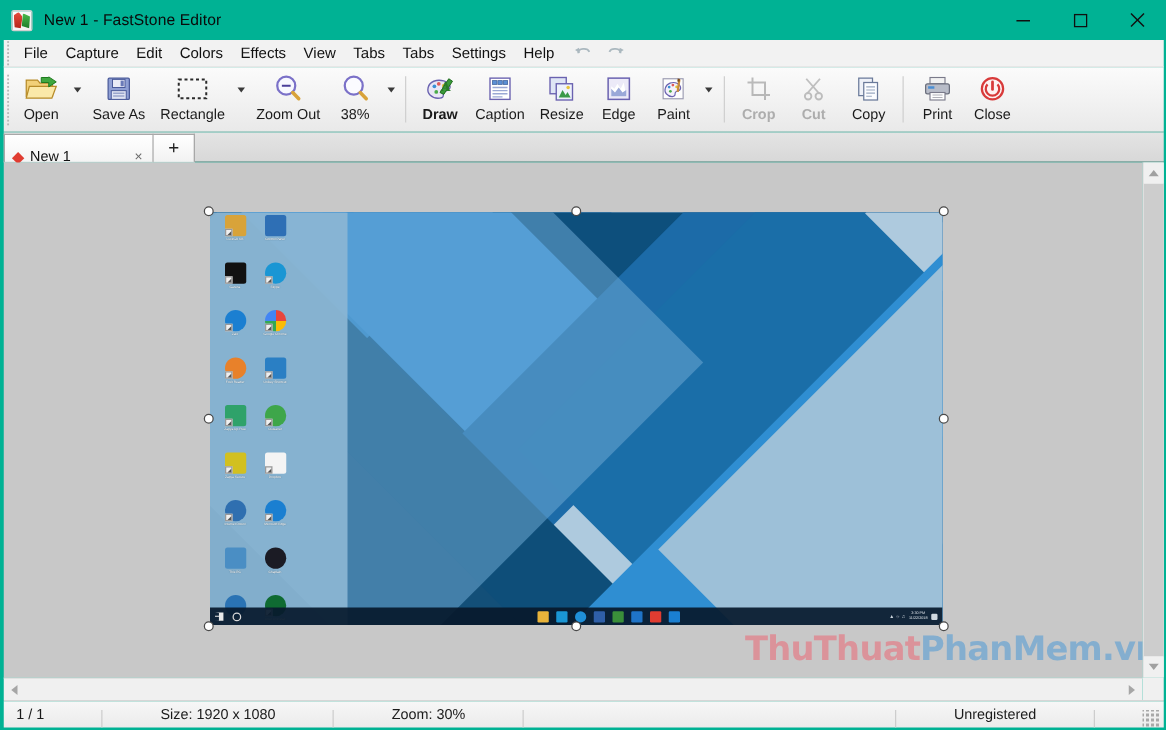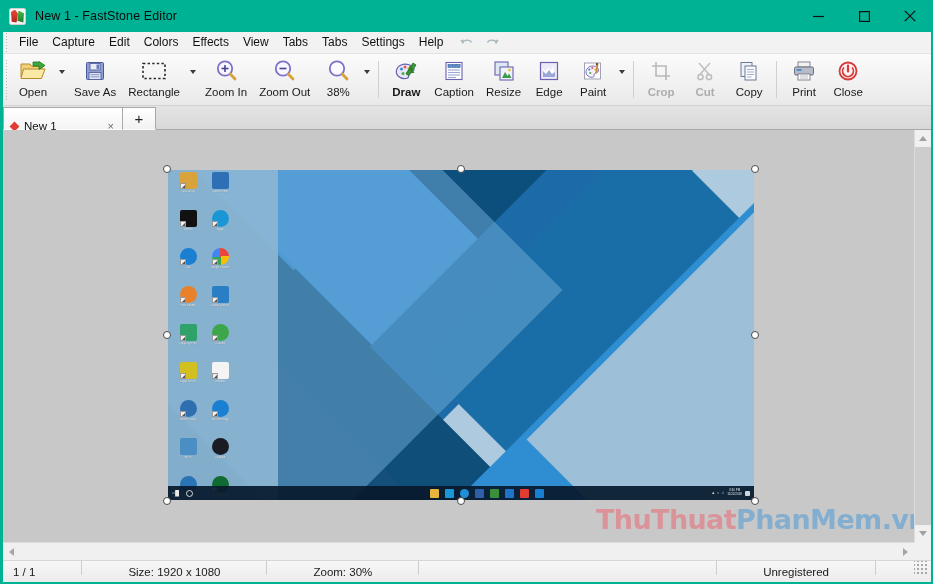--- a/index.html
+++ b/index.html
@@ -222,21 +222,21 @@
   .tbi { width:9px; height:9px; border-radius:1px; }
   .tbar-right { display:flex; align-items:center; gap:3px; padding-right:4px; }
   .tray-glyph { font-size:4px; color:#cdd6de; line-height:4px; }
   .tray-clock { font-size:3px; color:#dde3e9; text-align:center; line-height:3.6px; }
 
   
   .statusbar {
     flex:0 0 22px; height:22px;
     background:linear-gradient(180deg,#f7f7f7,#ebebeb);
     border-top:1px solid #d6d6d6;
-    display:flex; align-items:flex-start; margin:0 2px 2px 3px;
+    display:flex; align-items:flex-end; margin:0 2px 2px 3px;
     font-size:11.5px; color:#1a1a1a;gap:36px;
   }
   .sb-cell { padding:0 10px; white-space:nowrap; height:100%;
     display:flex; align-items:center; }
   .sb-div { width:1px; height:14px; background:#cdcdcd; }
   .sb-spring { flex:1 1 auto; }
   .sb-grip { width:14px;height:14px; margin:0 3px 0 2px;
     background-image:radial-gradient(#a8a8a8 40%, transparent 42%);
     background-size:4px 4px; background-position:2px 2px;
   }
@@ -333,31 +333,20 @@
         <svg width="26" height="20" viewBox="0 0 26 20">
           <rect x="2" y="2.5" width="22" height="15" fill="none" stroke="#2a2a2a" stroke-width="1.6" stroke-dasharray="2.4 2.2"></rect>
         </svg>
       </span>
       <span class="lb">Rectangle</span>
     </div>
     <div class="tb-caret">
         <i></i>
       </div>
 
-    <div class="tbtn">
-      <span class="ic">
-        <svg width="23" height="23" viewBox="0 0 23 23">
-          <circle cx="10" cy="9.5" r="7.2" fill="#f7f8ff" stroke="#7b71c8" stroke-width="1.8"></circle>
-          <line x1="10" y1="6" x2="10" y2="13" stroke="#4a3f9a" stroke-width="1.6"></line>
-          <line x1="6.5" y1="9.5" x2="13.5" y2="9.5" stroke="#4a3f9a" stroke-width="1.6"></line>
-          <line x1="15.2" y1="15" x2="20" y2="20" stroke="#d8a23a" stroke-width="2.8" stroke-linecap="round"></line>
-        </svg>
-      </span>
-      <span class="lb">Zoom In</span>
-    </div>
 
     <div class="tbtn">
       <span class="ic">
         <svg width="23" height="23" viewBox="0 0 23 23">
           <circle cx="10" cy="9.5" r="7.2" fill="#f7f8ff" stroke="#7b71c8" stroke-width="1.8"></circle>
           <line x1="6.5" y1="9.5" x2="13.5" y2="9.5" stroke="#4a3f9a" stroke-width="1.6"></line>
           <line x1="15.2" y1="15" x2="20" y2="20" stroke="#d8a23a" stroke-width="2.8" stroke-linecap="round"></line>
         </svg>
       </span>
       <span class="lb">Zoom Out</span>

